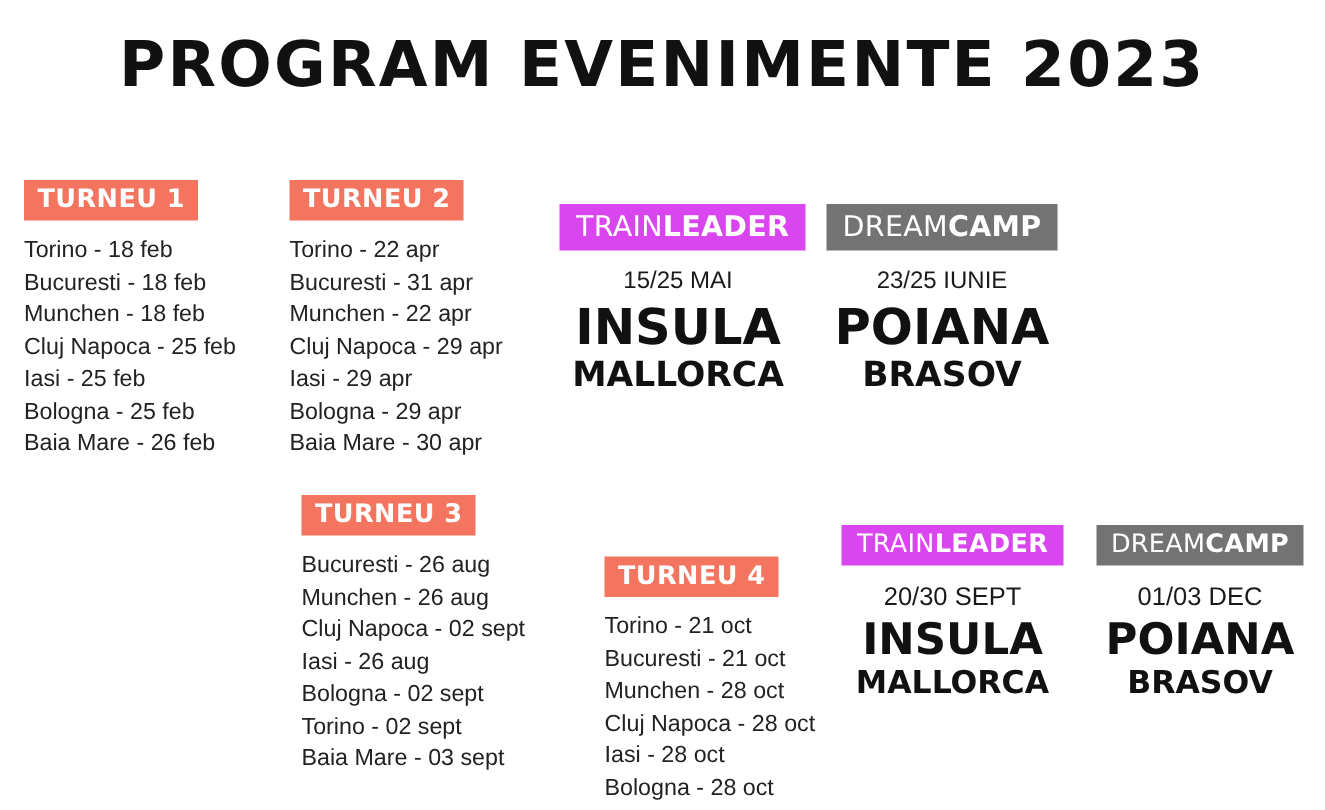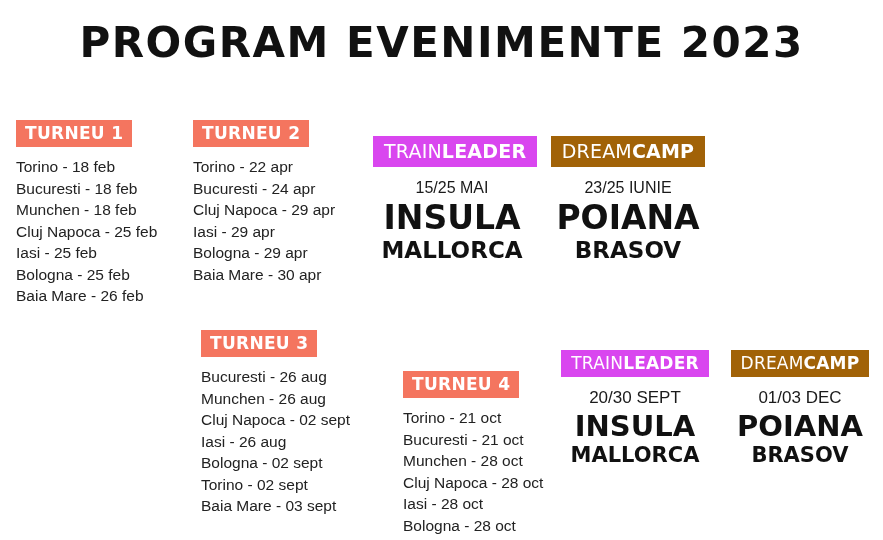--- a/index.html
+++ b/index.html
@@ -63,21 +63,21 @@
     display: inline-block;
     padding: 4px 11px 5px 11px;
     font-size: 19px;
     font-weight: bold;
     letter-spacing: 0.2px;
     color: #ffffff;
     font-family: "DejaVu Sans", sans-serif;
     white-space: nowrap;
   }
   .logo-train { background: #d946ef; }
-  .logo-dream { background: #a16207; }
+  .logo-dream { background: #737373; }
   .logo-light { font-weight: normal; }
   .event-date {
     margin-top: 12px;
     font-size: 16px;
     color: #1a1a1a;
     white-space: nowrap;
   }
   .event-place {
     margin-top: 2px;
     font-size: 33px;
@@ -115,21 +115,22 @@
     <div>Iasi - 25 feb</div>
     <div>Bologna - 25 feb</div>
     <div>Baia Mare - 26 feb</div>
   </div>
 </div>
 
 <div class="tour" style="left:193px; top:120px;">
   <div class="tour-badge">TURNEU 2</div>
   <div class="tour-list">
     <div>Torino - 22 apr</div>
-    <div>Bucuresti - 24 apr</div>
+    <div>Bucuresti - 31 apr</div>
+    <div>Munchen - 22 apr</div>
     <div>Cluj Napoca - 29 apr</div>
     <div>Iasi - 29 apr</div>
     <div>Bologna - 29 apr</div>
     <div>Baia Mare - 30 apr</div>
   </div>
 </div>
 
 <div class="tour" style="left:201px; top:330px;">
   <div class="tour-badge">TURNEU 3</div>
   <div class="tour-list">

